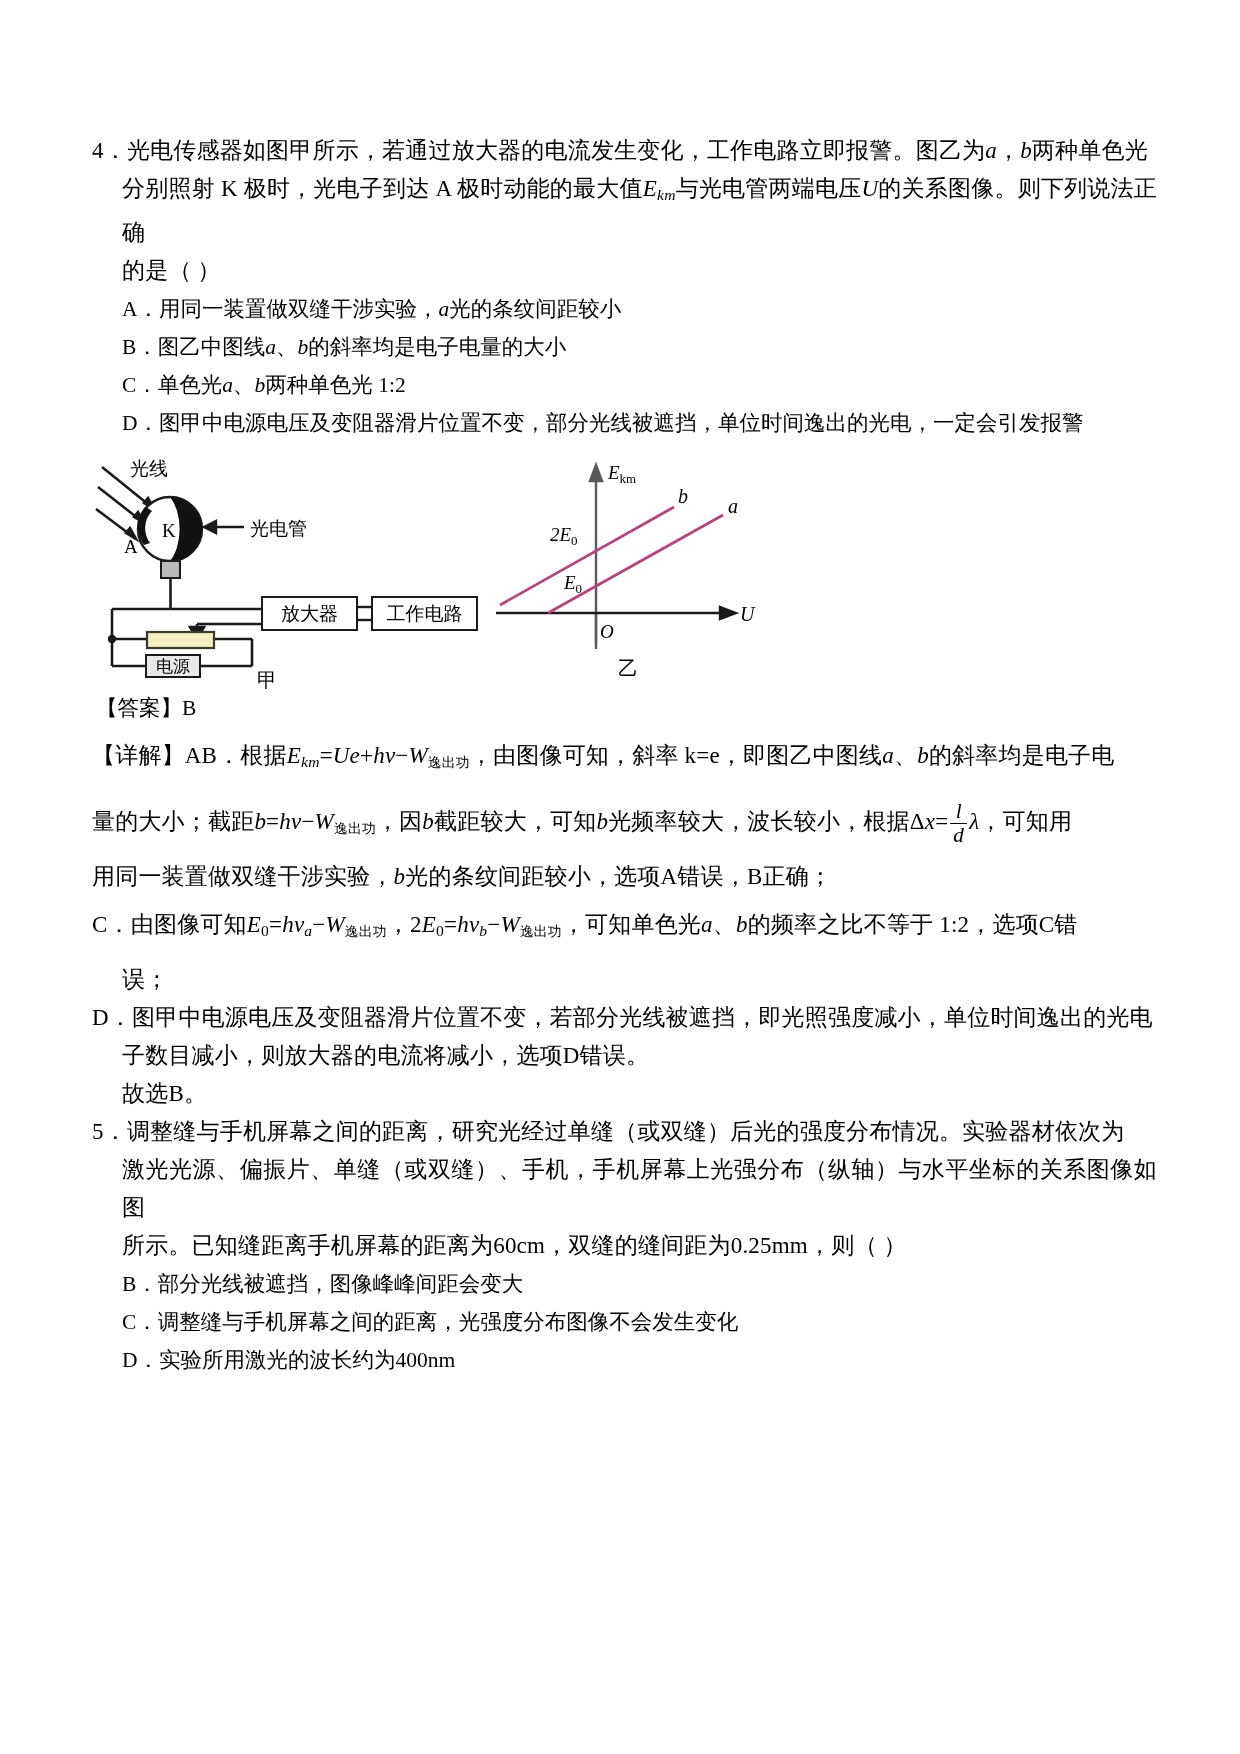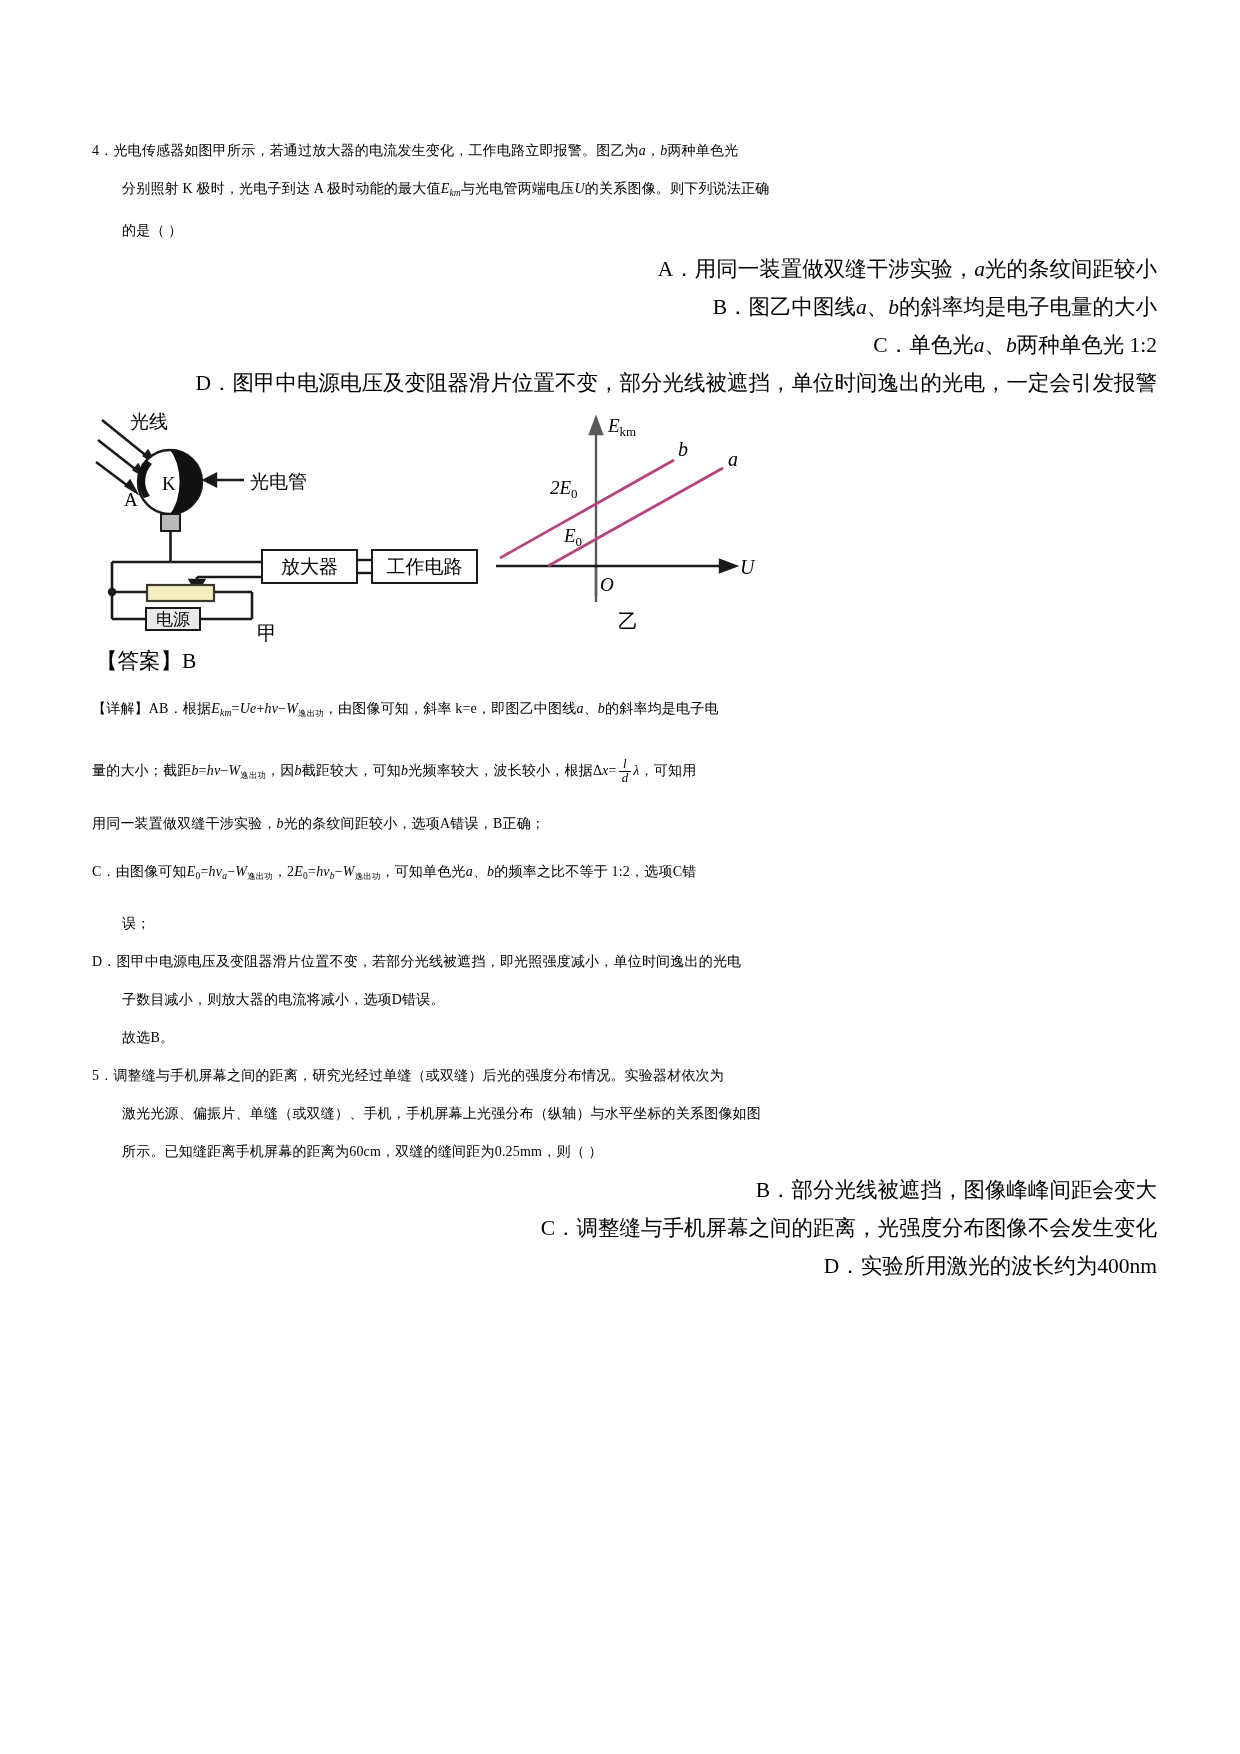--- a/index.html
+++ b/index.html
@@ -23,37 +23,36 @@
     padding: 0;
   }
   .content {
     position: absolute;
     left: 92px;
     top: 132px;
     width: 1065px;
   }
   
   .para {
-    font-size: 14px;
+    font-size: 23px;
     line-height: 38px;
     letter-spacing: 0.2px;
     text-align: justify;
   }
   .hang {
     padding-left: 30px;
     text-indent: -30px;
   }
   .indent {
     padding-left: 30px;
   }
   .opt {
     padding-left: 30px;
     font-size: 21.5px;
     line-height: 38px;
-    text-align: right;
   }
   .it {
     font-style: italic;
     font-family: "Liberation Serif", serif;
   }
   .sub {
     font-size: 0.68em;
     vertical-align: -0.28em;
     font-style: italic;
   }
@@ -70,21 +69,21 @@
   .ans-line {
     font-size: 21.5px;
     line-height: 38px;
     padding-left: 4px;
   }
 
   
   .figs {
     position: relative;
     height: 232px;
-    margin-top: 8px;
+    margin-top: 15px;
     text-align: right;
   }
 
   
   .circuit {
     position: absolute;
     left: 0px;
     top: 0px;
     width: 420px;
     height: 230px;

